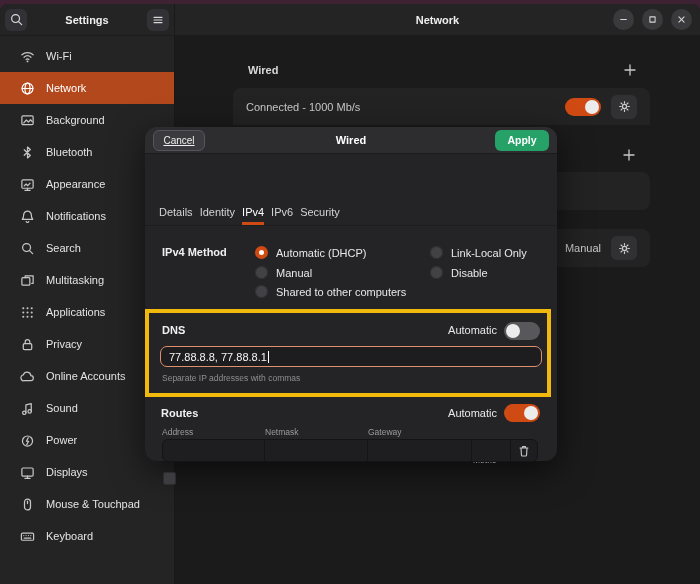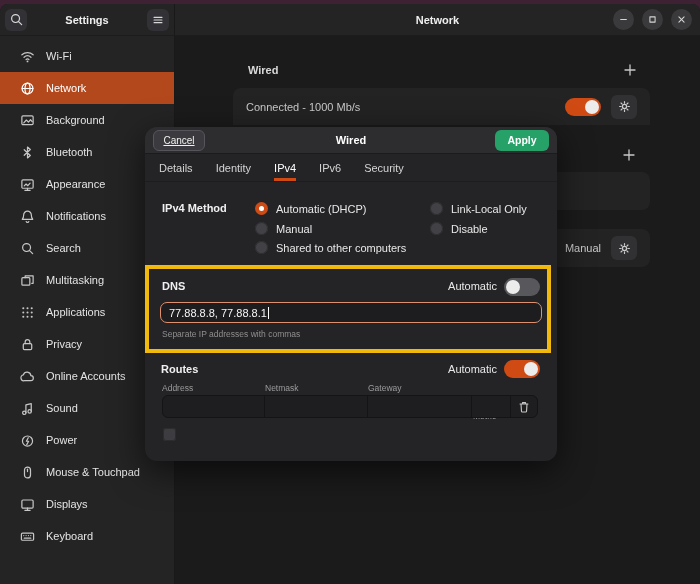--- a/index.html
+++ b/index.html
@@ -57,22 +57,22 @@
             z-index:10; }
   .dlg-header { height:27px; background:#2d2d30; border-radius:12px 12px 0 0;
                 border-bottom:1px solid #1b1b1d; display:flex; align-items:center;
                 justify-content:space-between; padding:0 8px; position:relative; }
   .dlg-title { position:absolute; left:0; right:0; text-align:center; font-size:11px; font-weight:700; color:#fff; pointer-events:none; }
   .btn-cancel { min-width:52px; height:21px; padding:0 8px; border-radius:6px; background:#3b3b3f;
                 border:1px solid #55555b; color:#f0f0f0; font-size:10px;
                 display:grid; place-items:center; z-index:1;text-decoration:underline; }
   .btn-apply { min-width:54px; height:21px; padding:0 9px; border-radius:6px; background:var(--apply-green);
                color:#fff; font-size:10.5px; font-weight:700; display:grid; place-items:center; z-index:1; }
-  .tabbar { height:28px; display:flex; align-items:stretch; gap:23px; padding-left:14px;
-            border-bottom:1px solid #1d1d1f; }
+  .tabbar { height:28px; display:flex; align-items:stretch; gap:7px; padding-left:14px;
+            border-bottom:1px solid #1d1d1f;margin-top:44px; }
   .tab { display:flex; align-items:center; font-size:11px; color:#d4d4d4;
          border-bottom:3px solid transparent; padding-top:3px; }
   .tab.active { color:#fff; border-bottom-color:var(--accent-orange); }
 
   .dlg-body { position:relative; height:279px; }
   .abs { position:absolute; }
   .fld-label { font-size:11px; font-weight:700; color:#f0f0f0; }
   .radio-row { position:absolute; display:flex; align-items:center; gap:8px; }
   .radio { width:13px; height:13px; border-radius:50%; background:#424246;
            box-shadow:inset 0 0 0 1px #2e2e31; flex:none; position:relative; }
@@ -286,34 +286,34 @@
             <svg width="15" height="15" viewBox="0 0 16 16" fill="none" stroke="currentColor" stroke-width="1.3" stroke-linecap="round" stroke-linejoin="round">
               <circle cx="8" cy="8.6" r="5.4"></circle>
               <path d="M8.8 5 6.8 8.8h2.4L7.2 12.4"></path>
             </svg>
           </span>
           <span>Power</span>
         </div>
         <div class="sbitem">
           <span class="ic">
             <svg width="15" height="15" viewBox="0 0 16 16" fill="none" stroke="currentColor" stroke-width="1.3" stroke-linecap="round" stroke-linejoin="round">
+              <rect x="2" y="3.2" width="12" height="8.6" rx="1.2"></rect>
+              <path d="M8 11.8v2.4M5.2 14.2h5.6"></path>
+            </svg>
+          </span>
+          <span>Displays</span>
+        </div>
+        <div class="sbitem">
+          <span class="ic">
+            <svg width="15" height="15" viewBox="0 0 16 16" fill="none" stroke="currentColor" stroke-width="1.3" stroke-linecap="round" stroke-linejoin="round">
               <rect x="4.8" y="2.2" width="6.4" height="11.6" rx="3.2"></rect>
               <line x1="8" y1="4.5" x2="8" y2="7"></line>
             </svg>
           </span>
           <span>Mouse &amp; Touchpad</span>
-        </div>
-        <div class="sbitem">
-          <span class="ic">
-            <svg width="15" height="15" viewBox="0 0 16 16" fill="none" stroke="currentColor" stroke-width="1.3" stroke-linecap="round" stroke-linejoin="round">
-              <rect x="2" y="3.2" width="12" height="8.6" rx="1.2"></rect>
-              <path d="M8 11.8v2.4M5.2 14.2h5.6"></path>
-            </svg>
-          </span>
-          <span>Displays</span>
         </div>
         <div class="sbitem">
           <span class="ic">
             <svg width="15" height="15" viewBox="0 0 16 16" fill="none" stroke="currentColor" stroke-width="1.3" stroke-linecap="round" stroke-linejoin="round">
               <rect x="1.5" y="4.5" width="13" height="7.5" rx="1.2"></rect>
               <path d="M4 7h.01M6.5 7h.01M9 7h.01M11.5 7h.01M4.5 9.8h7"></path>
             </svg>
           </span>
           <span>Keyboard</span>
         </div>

